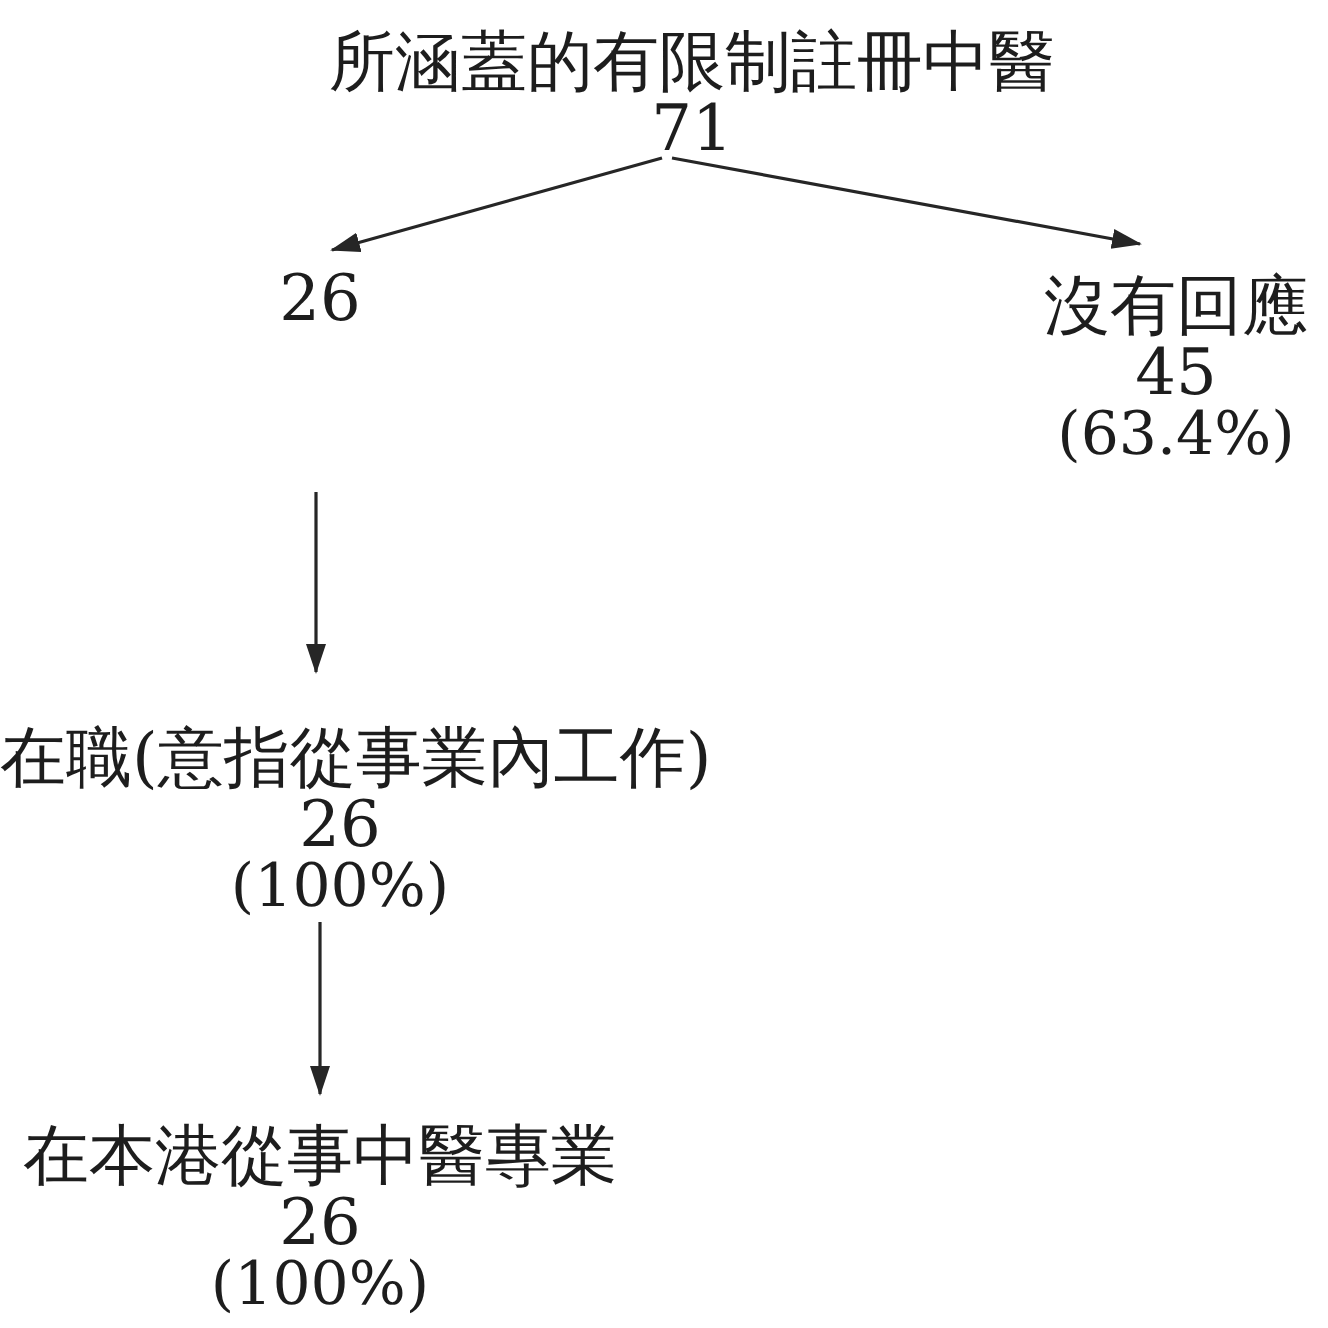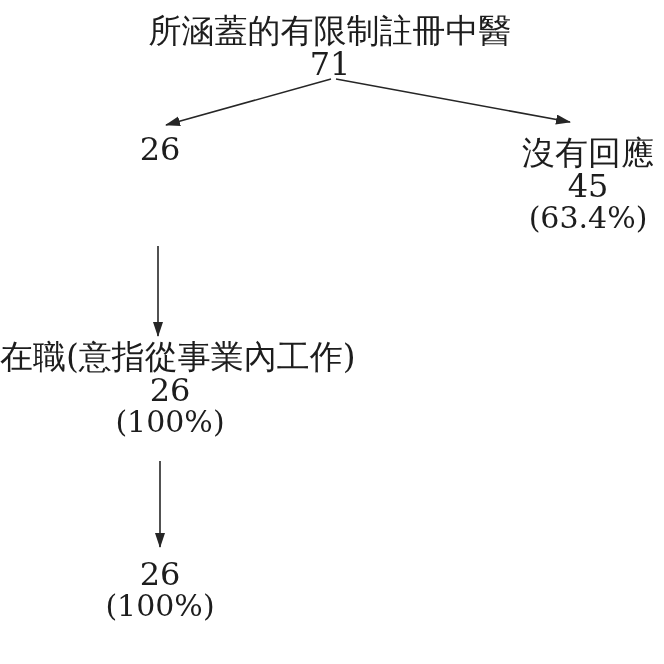--- a/index.html
+++ b/index.html
@@ -17,24 +17,24 @@
     left: 0; top: 0;
     width: 664px; height: 664px;
     pointer-events: none;
   }
   .arrow-line { stroke: var(--line, #262626); stroke-width: 1.6; fill: none; }
   .arrowhead  { fill: var(--line, #262626); }
   .node { position: absolute; text-align: center; }
   .node .label   { font-size: 33px; line-height: 37px; white-space: nowrap; }
   .node .count   { font-size: 32px; line-height: 31px; }
   .node .percent { font-size: 30px; line-height: 31px; }
-  #node-total       { left: 50px;  top: 12px;  width: 560px; text-align: center; }
+  #node-total       { left: 66px;  top: 12px;  width: 560px; text-align: center; }
   #node-responded   { left: 40px;  top: 134px; width: 240px; }
   #node-no-response { left: 458px; top: 134px; width: 260px; }
-  #node-employed    { left: 0px;   top: 338px; width: 340px; }
+  #node-employed    { left: 0px;   top: 360px; width: 340px; }
   #node-hk-practice { left: 10px;  top: 559px; width: 300px; }
 </style>
 </head>
 <body>
 
 <div class="canvas" style="--bg: #ffffff; --text: #1d1d1d; --line: #262626;">
 
   <svg class="arrows-layer" viewBox="0 0 664 664" aria-hidden="true">
     <defs>
       <marker id="ah" markerUnits="userSpaceOnUse" markerWidth="16" markerHeight="12" refX="14" refY="5" orient="auto">
@@ -62,17 +62,18 @@
     <div class="percent">(63.4%)</div>
   </div>
 
   <div class="node" id="node-employed">
     <div class="label">在職(意指從事業內工作)</div>
     <div class="count">26</div>
     <div class="percent">(100%)</div>
   </div>
 
   <div class="node" id="node-hk-practice">
+    <div class="label">在本港從事中醫專業</div>
     <div class="count">26</div>
     <div class="percent">(100%)</div>
   </div>
 
 </div>
 
 </body></html>

